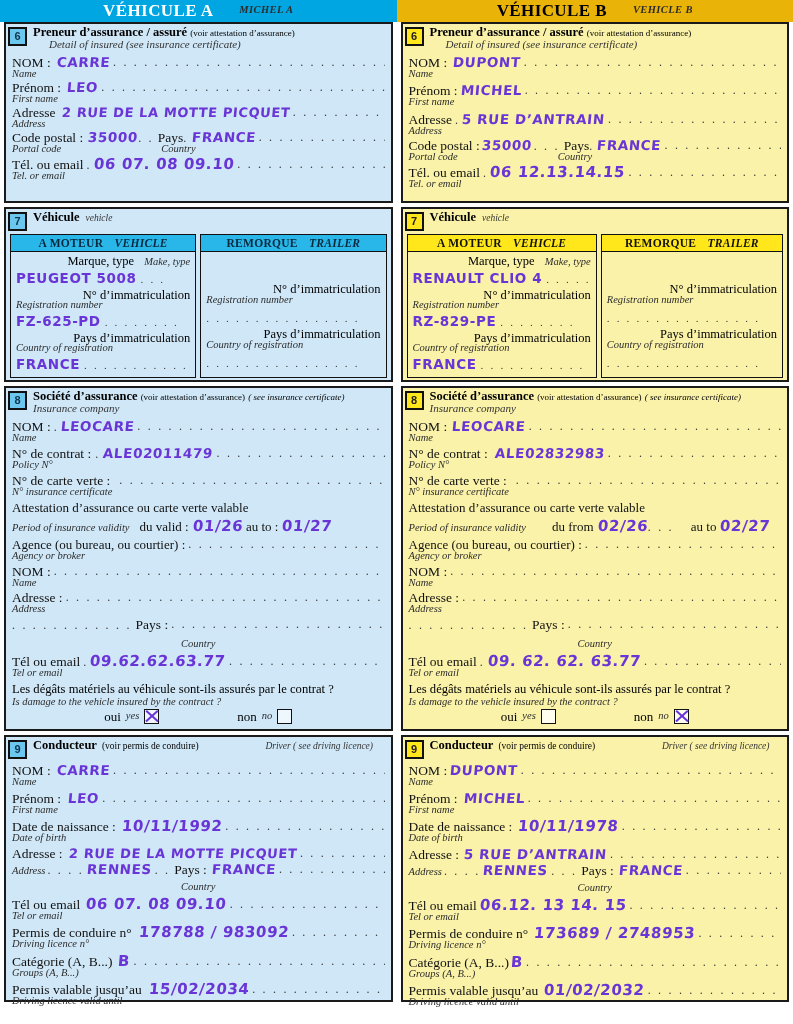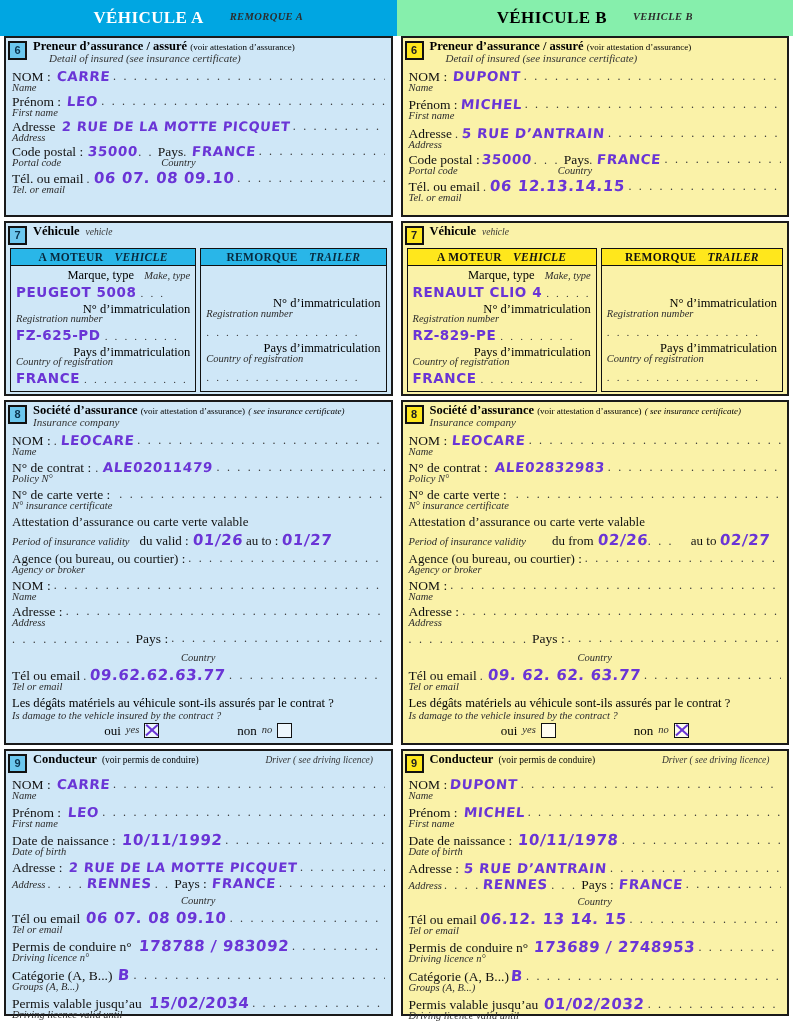--- a/index.html
+++ b/index.html
@@ -9,25 +9,25 @@
     font-family:"Liberation Serif", serif;
     overflow:hidden;
   }
   .sheet{position:relative;width:793px;height:1024px;display:flex;}
   .col{width:396.5px;position:relative;box-sizing:border-box;}
   .col.a{}
   .col.b{}
 
   
   .banner{
-    height:36px;display:flex;align-items:center;justify-content:center;
+    height:22px;display:flex;align-items:center;justify-content:center;
     gap:26px;font-weight:bold;font-size:17px;letter-spacing:.4px;
   }
   .banner.a{background:#00a6e2;color:#ffffff;}
-  .banner.b{background:#86efac;color:#000000;}
+  .banner.b{background:#eab308;color:#000000;}
   .banner .en{font-style:italic;}
 
   
   .panel{
     position:relative;box-sizing:border-box;
     margin:0 4px 4px 4px;
     border:2px solid #1a1a1a;
   }
   .a .panel{background:#cfe7f7;}
   .b .panel{background:#faf2a8;}
@@ -107,21 +107,21 @@
 </style>
 </head>
 <body>
 
 <div class="sheet">
 
   <div class="col a">
 
     <div class="banner a">
       <span>VÉHICULE A</span>
-      <span class="en">REMORQUE A</span>
+      <span class="en">MICHEL A</span>
     </div>
 
     <div class="panel" style="height:181px;">
       <div class="panel-head">
         <div class="numbox">6</div>
         <div class="head-txt">
           <div class="ttl">
             <span>Preneur d’assurance / assuré</span>
             <span class="paren">(voir attestation d’assurance)</span>
           </div>

